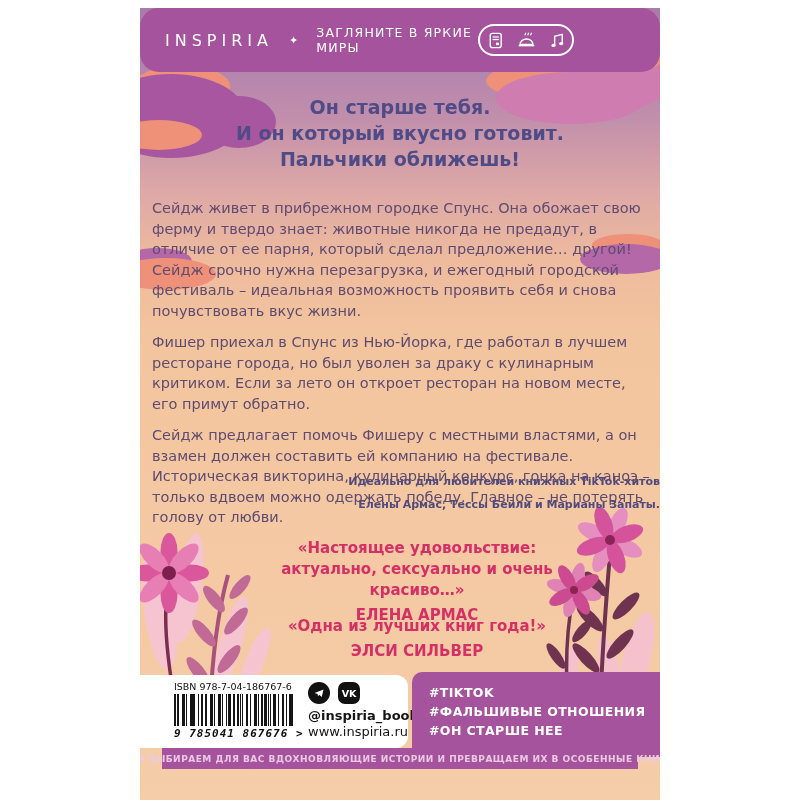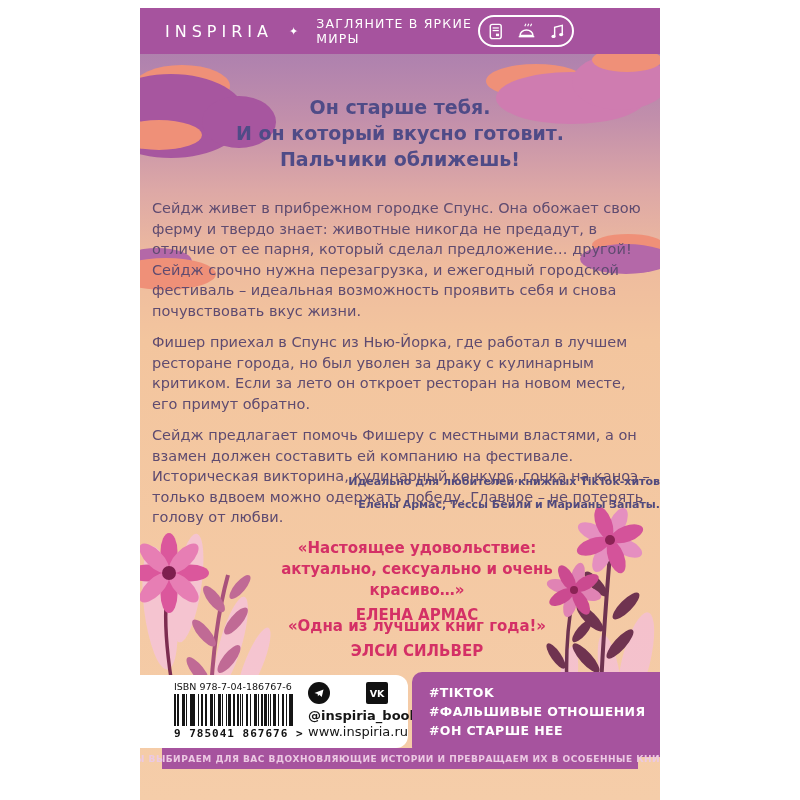--- a/index.html
+++ b/index.html
@@ -3,22 +3,22 @@
 <meta charset="utf-8">
 <style>
   html,body { margin:0; padding:0; }
   body { font-family:"DejaVu Sans","Liberation Sans",sans-serif; background:#ffffff; }
   .page { position:relative; width:800px; height:800px; background:#ffffff; overflow:hidden; }
   .cover { position:absolute; left:140px; top:8px; width:520px; height:792px; overflow:hidden;
            background:linear-gradient(180deg,#a87bab 0%,#b183ae 7%,#c28fab 14%,#dda8a6 23%,
                                       #eebb9e 32%,#f3c59e 42%,#f5cda9 100%); }
 
   
-  .header { position:absolute; top:0; left:0; right:0; height:46px; background:#a6539e;
-            display:flex; align-items:center; z-index:6; }
+  .header { position:absolute; top:0; left:0; right:0; height:64px; background:#a6539e;
+            display:flex; align-items:center; z-index:6;border-radius:19px; }
   .brand { margin-left:25px; font-size:16px; letter-spacing:5px; color:#fff; font-weight:400; }
   .star  { margin-left:16px; color:#fff; font-size:11px; }
   .tagline { margin-left:18px; font-size:12.5px; font-weight:normal; letter-spacing:1.2px; color:#fff; }
   .pill { margin-left:auto; margin-right:86px; width:116px; height:28px; border:2px solid #fff;
           border-radius:17px; display:flex; align-items:center; justify-content:center; gap:12px; }
   .picon { width:19px; height:19px; display:block; }
 
   
   .cloud { position:absolute; border-radius:50%; z-index:1; }
   .salmon { background:#ef9078; }
@@ -48,27 +48,27 @@
               border-radius:0 12px 12px 0; z-index:5; display:flex; box-sizing:border-box;
               padding:6px 6px 6px 34px; }
   .barcode-col { width:126px; }
   .isbn-label { font-size:9.5px; color:#111; margin-bottom:2px; white-space:nowrap; }
   .bars { height:32px; width:120px; background-color:#fff;
           background-image:
             repeating-linear-gradient(90deg,#151515 0 1.5px,transparent 1.5px 4px),
             repeating-linear-gradient(90deg,#151515 0 2px,transparent 2px 9px),
             repeating-linear-gradient(90deg,transparent 0 3px,#151515 3px 4.5px,transparent 4.5px 7px); }
   .digits { font-family:"DejaVu Sans Mono","Liberation Mono",monospace; font-size:11px;
-            font-weight:bold; letter-spacing:1px; color:#111; margin-top:1px; white-space:nowrap; }
+            font-weight:bold; letter-spacing:1px; color:#111; margin-top:1px; white-space:nowrap;font-style:italic; }
   .social-col { margin-left:8px; padding-top:1px; }
   .icons-row { display:flex; gap:8px; margin-bottom:4px; }
   .tg { width:22px; height:22px; border-radius:50%; background:#111; display:flex;
         align-items:center; justify-content:center; }
-  .vk { width:22px; height:22px; border-radius:2px; background:#111; color:#fff; font-size:9.5px;
-        font-weight:bold; display:flex; align-items:center; justify-content:center;margin-left:28px; }
+  .vk { width:22px; height:22px; border-radius:7px; background:#111; color:#fff; font-size:9.5px;
+        font-weight:bold; display:flex; align-items:center; justify-content:center; }
   .handle { font-size:13px; font-weight:600; color:#151515; white-space:nowrap; }
   .site { font-size:13px; font-weight:500; color:#151515; margin-top:1px; white-space:nowrap; }
 
   .hashtag-box { position:absolute; left:272px; top:664px; width:248px; height:85px;
                  background:#a6539e; border-radius:10px 0 0 10px; z-index:5;
                  padding:11px 0 17px 17px; box-sizing:border-box; }
   .hashtag { color:#fff; font-weight:bold; font-size:12.5px; line-height:19px; letter-spacing:0.4px; }
 
   .slogan-strip { position:absolute; left:22px; top:740px; width:476px; height:21px; background:#a6539e;
                   display:flex; align-items:center; justify-content:center; z-index:5; }

